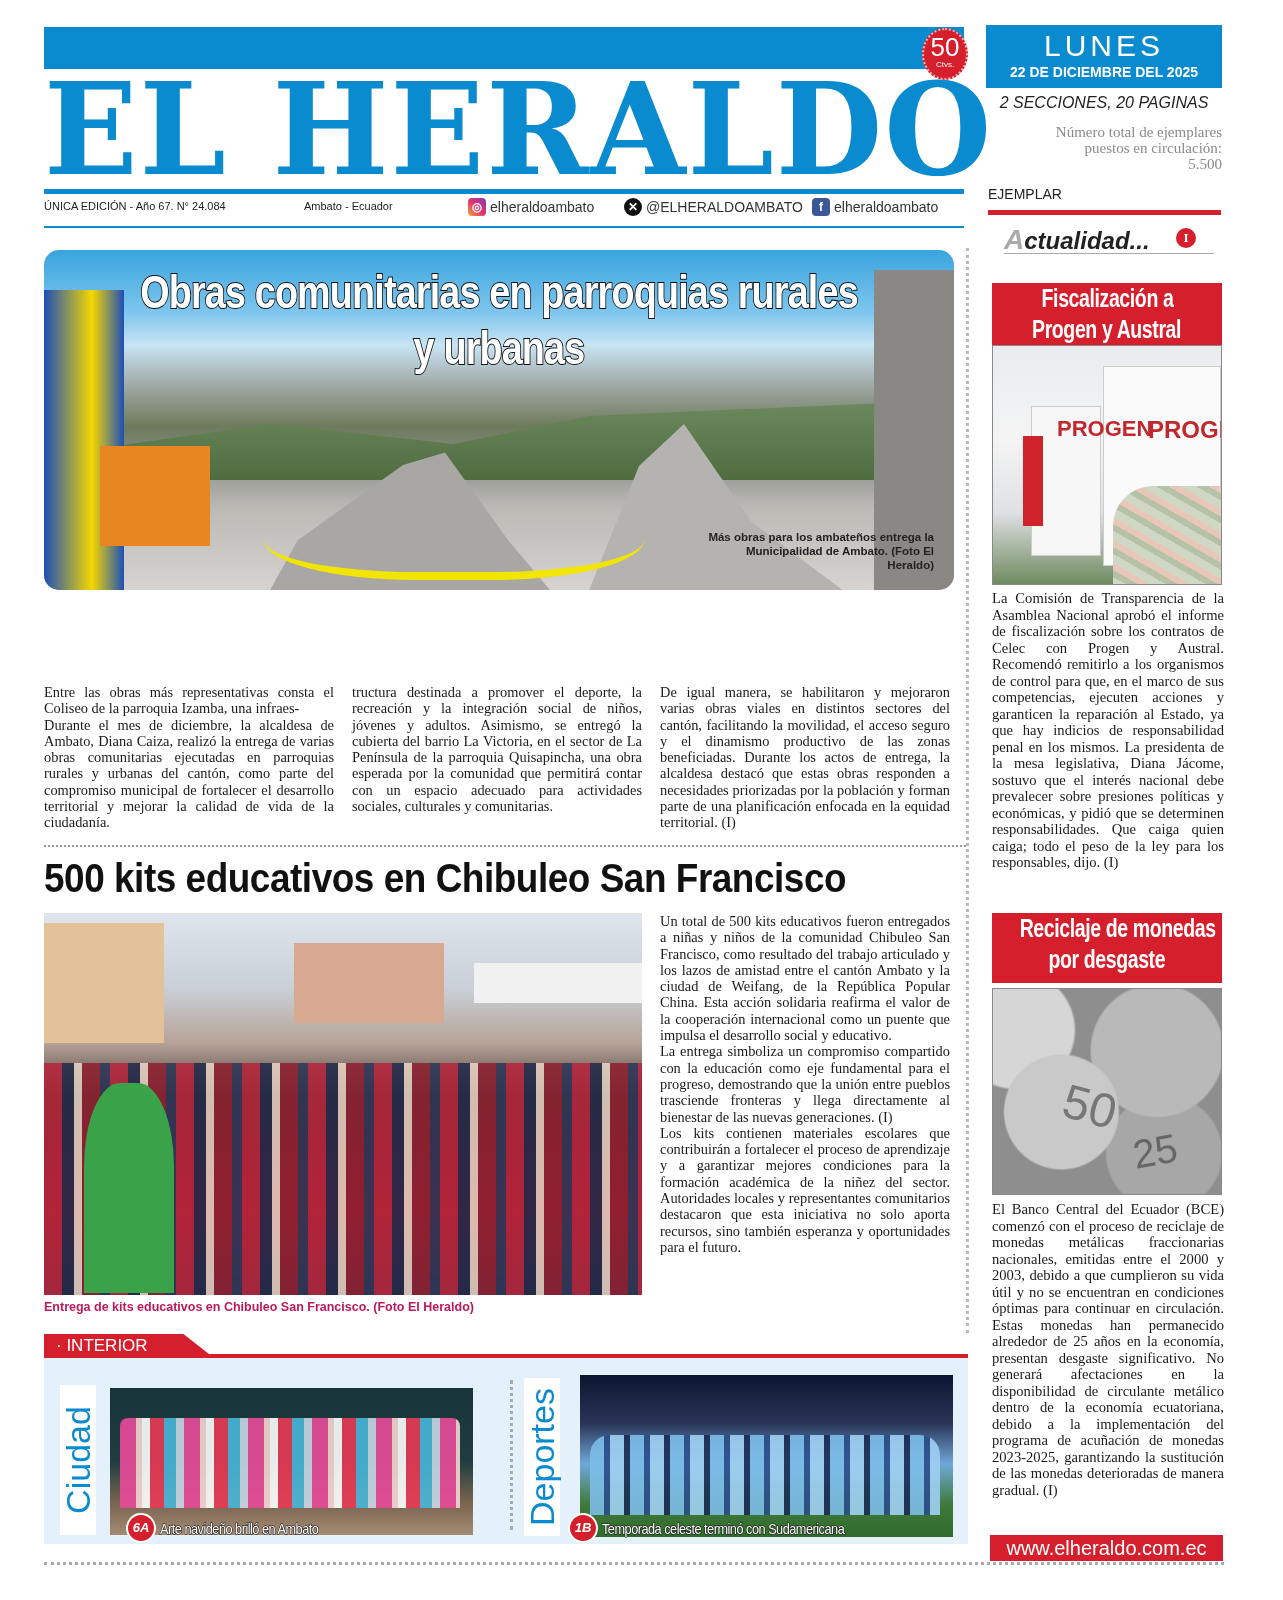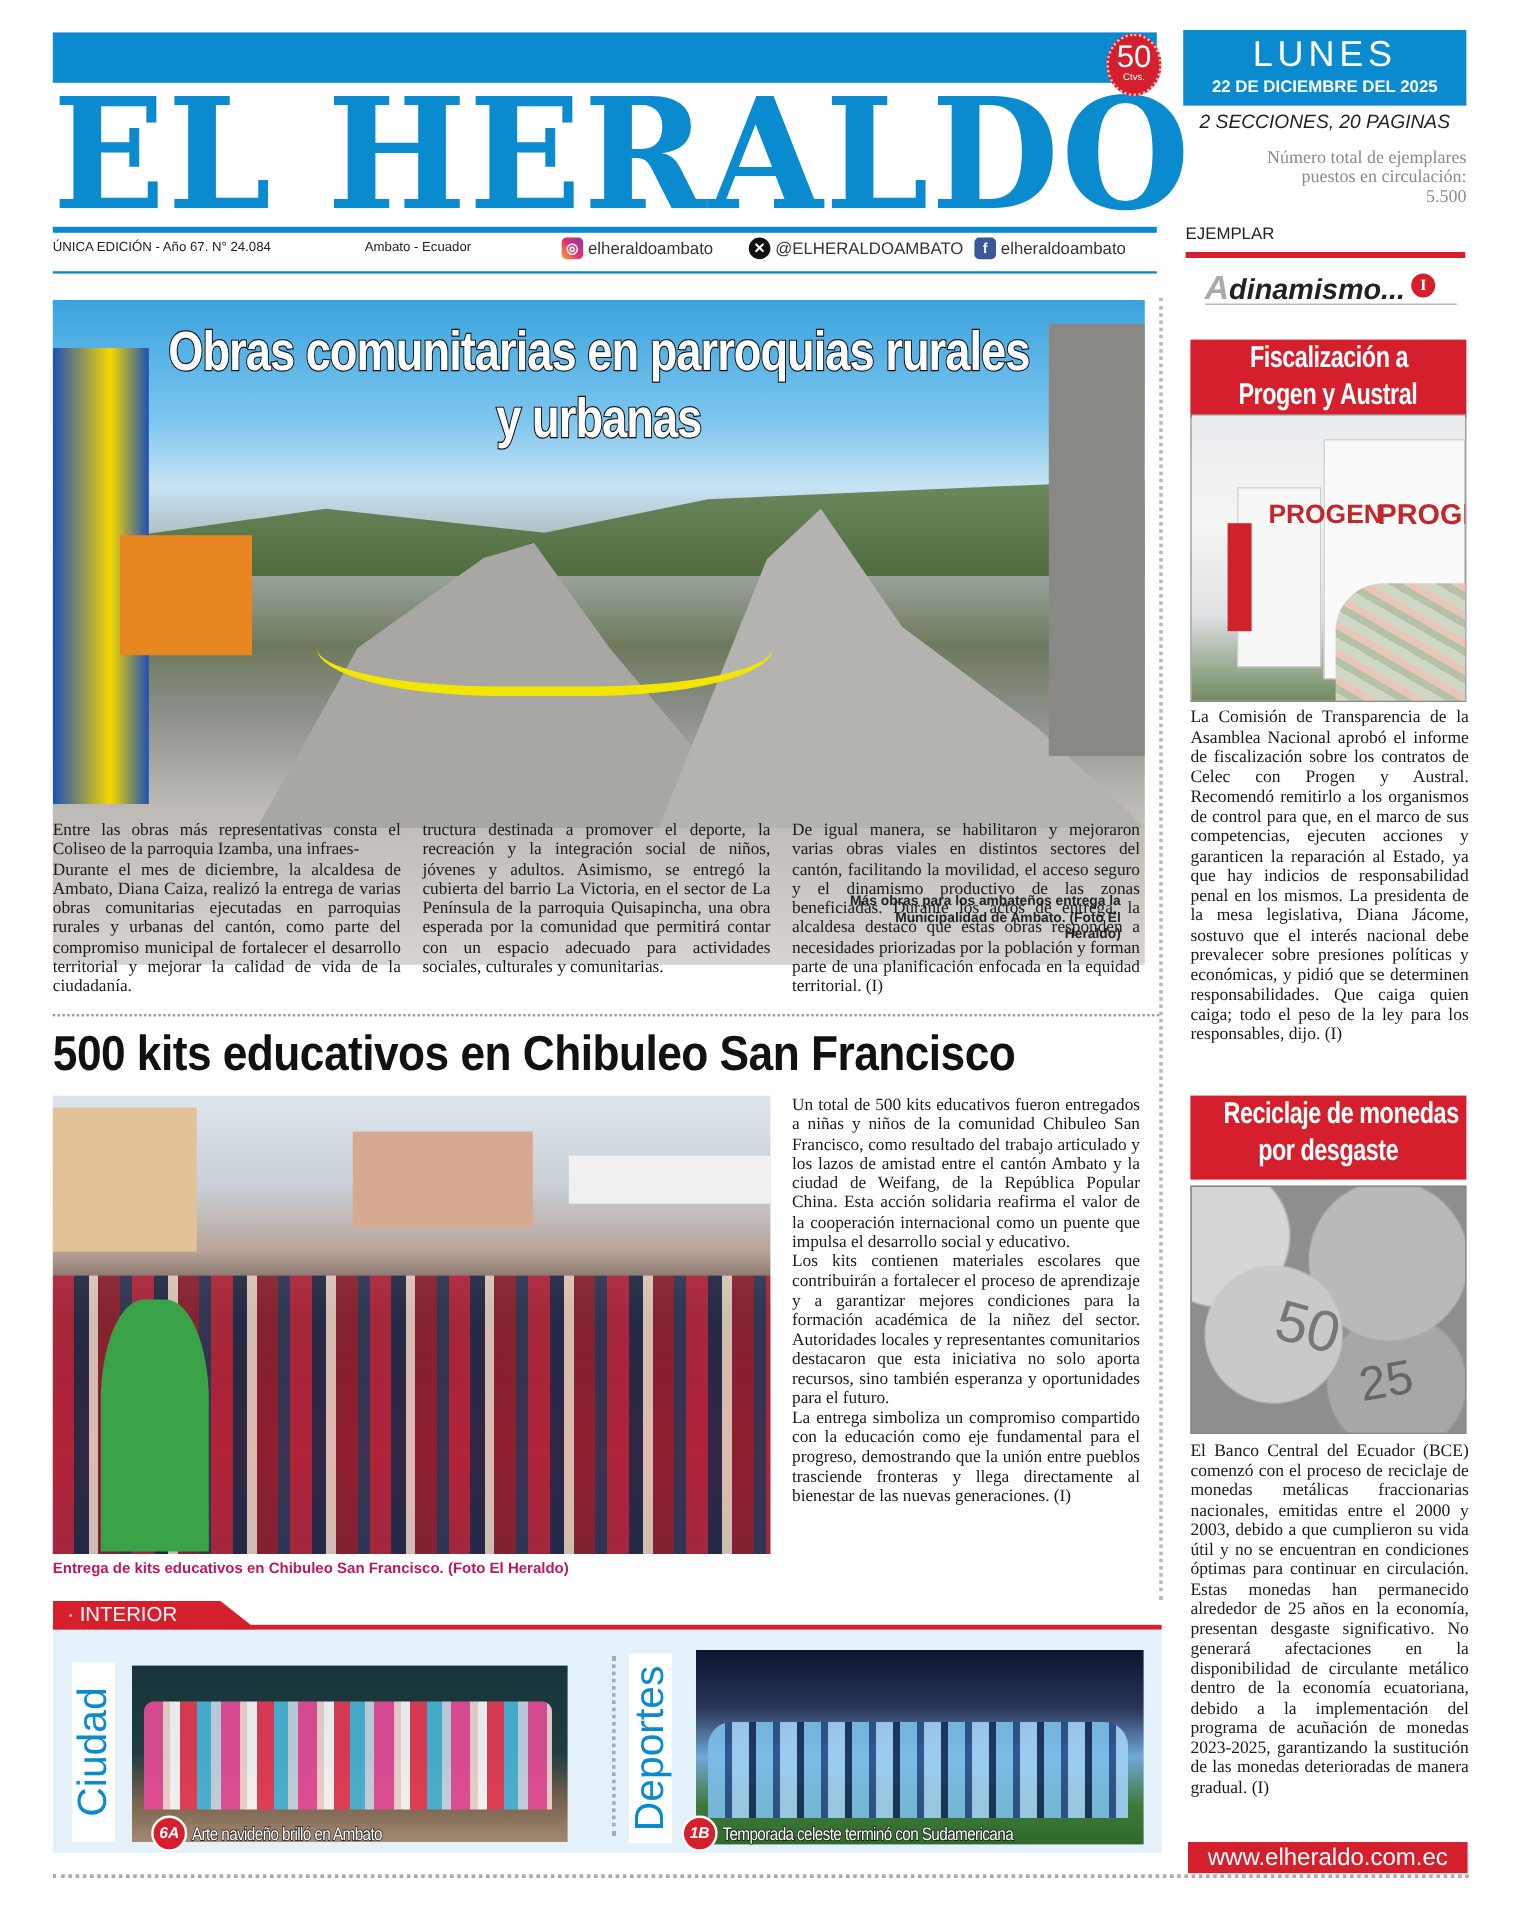--- a/index.html
+++ b/index.html
@@ -46,22 +46,22 @@
   .actualidad { position: absolute; left: 1004px; top: 224px; width: 210px; height: 30px; border-bottom: 1px solid #aaa; }
   .actualidad .t { font-family: "Liberation Sans", sans-serif; font-style: italic; font-weight: bold; font-size: 24px; color: #222; }
   .actualidad .t b { color: #aaa; font-size: 28px; }
   .actualidad .badge { position: absolute; left: 172px; top: 4px; width: 20px; height: 20px; border-radius: 50%;
                        background: #d61f2c; color: #fff; font-size: 13px; font-weight: bold; text-align: center; line-height: 20px; }
 
   
   .vrule { position: absolute; border-left: 3px dotted #bbb; }
 
   
-  .lead-photo { position: absolute; left: 44px; top: 250px; width: 910px; height: 554px; overflow: hidden;
-                background: linear-gradient(180deg, #3aa4de 0%, #7cc5ee 18%, #c8e4f4 28%, #a0a8a4 40%, #6e7a5c 52%, #8b8f88 62%, #bdbab6 76%, #d6d3d0 100%); }
+  .lead-photo { position: absolute; left: 44px; top: 250px; width: 910px; height: 340px; overflow: hidden;
+                background: linear-gradient(180deg, #3aa4de 0%, #7cc5ee 18%, #c8e4f4 28%, #a0a8a4 40%, #6e7a5c 52%, #8b8f88 62%, #bdbab6 76%, #d6d3d0 100%); border-radius: 15px; }
   .lead-photo .hill { position: absolute; }
   .lead-photo .h1 { left: 0; top: 150px; width: 910px; height: 80px; background: linear-gradient(180deg, #6b8a5e, #4f6c3f); clip-path: polygon(0 70%, 25% 30%, 45% 55%, 60% 20%, 80% 10%, 100% 0, 100% 100%, 0 100%); }
   .lead-photo .road1 { left: 170px; top: 190px; width: 420px; height: 250px; background: #a9a7a3; clip-path: polygon(0 100%, 20% 40%, 45% 10%, 55% 5%, 70% 40%, 100% 100%); }
   .lead-photo .road2 { left: 460px; top: 160px; width: 450px; height: 280px; background: #b5b3b0; clip-path: polygon(10% 100%, 30% 20%, 40% 5%, 55% 40%, 80% 70%, 100% 100%); }
   .lead-photo .yellow1 { left: 220px; top: 230px; width: 380px; height: 100px; border-bottom: 8px solid #f2e600; border-radius: 0 0 40% 40%; }
   .lead-photo .blue-bld { left: 0; top: 40px; width: 80px; height: 380px; background: linear-gradient(90deg, #1d4fb8, #f5d800 60%, #1d4fb8); }
   .lead-photo .orange-bld { left: 56px; top: 196px; width: 110px; height: 100px; background: #e8861f; }
   .lead-photo .wall { left: 830px; top: 20px; width: 80px; height: 360px; background: #8a8885; }
   .lead-headline { position: absolute; left: 0; top: 14px; width: 910px; text-align: center;
                    font-family: "Liberation Sans", sans-serif; font-weight: bold; font-size: 46px; line-height: 56px;
@@ -179,21 +179,21 @@
 </div>
 <div class="sections">2 SECCIONES,  20  PAGINAS</div>
 <div class="circ">
   <div>Número total de ejemplares</div>
   <div>puestos en circulación:</div>
   <div>5.500</div>
 </div>
 <div class="ejemplar">EJEMPLAR</div>
 <div class="ejemplar-rule"></div>
 <div class="actualidad">
-  <span class="t"><b>A</b><span>dinamismo...</span></span>
+  <span class="t"><b>A</b><span>ctualidad...</span></span>
   <span class="badge">I</span>
 </div>
 
 <div class="vrule" style="left:966px; top:248px; height:1085px;"></div>
 
 <div class="lead-photo">
   <div class="hill h1"></div>
   <div class="hill road1"></div>
   <div class="hill road2"></div>
   <div class="hill yellow1"></div>
@@ -221,22 +221,22 @@
 <div class="s2-photo">
   <div class="house" style="left:0; top:10px; width:120px; height:120px; background:#e3c29a;"></div>
   <div class="house" style="left:250px; top:30px; width:150px; height:80px; background:#d7a991;"></div>
   <div class="house" style="left:430px; top:50px; width:168px; height:40px; background:#f1f1f1;"></div>
   <div class="crowd"></div>
   <div class="green"></div>
 </div>
 <div class="s2-caption">Entrega de kits educativos en Chibuleo San Francisco. (Foto El Heraldo)</div>
 <div class="col s2-col">
   <p>Un total de 500 kits educativos fueron entregados a niñas y niños de la comunidad Chibuleo San Francisco, como resultado del trabajo articulado y los lazos de amistad entre el cantón Ambato y la ciudad de Weifang, de la República Popular China. Esta acción solidaria reafirma el valor de la cooperación internacional como un puente que impulsa el desarrollo social y educativo.</p>
+  <p>La entrega simboliza un compromiso compartido con la educación como eje fundamental para el progreso, demostrando que la unión entre pueblos trasciende fronteras y llega directamente al bienestar de las nuevas generaciones. (I)</p>
   <p>Los kits contienen materiales escolares que contribuirán a fortalecer el proceso de aprendizaje y a garantizar mejores condiciones para la formación académica de la niñez del sector. Autoridades locales y representantes comunitarios destacaron que esta iniciativa no solo aporta recursos, sino también esperanza y oportunidades para el futuro.</p>
-  <p>La entrega simboliza un compromiso compartido con la educación como eje fundamental para el progreso, demostrando que la unión entre pueblos trasciende fronteras y llega directamente al bienestar de las nuevas generaciones. (I)</p>
 </div>
 
 <div class="interior-box"></div>
 <div class="interior-rule"></div>
 <div class="interior-tab">· INTERIOR</div>
 
 <div class="int-label lab-ciudad">
     <span>Ciudad</span>
   </div>
 <div class="int-photo ph-ciudad">

